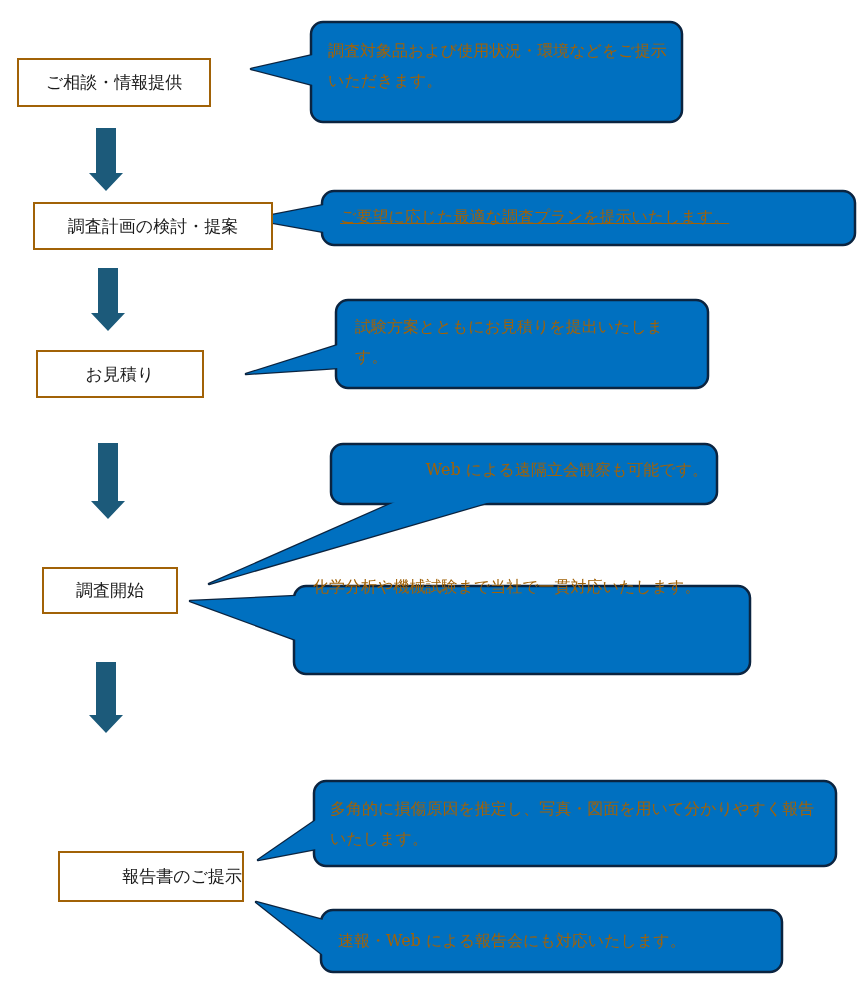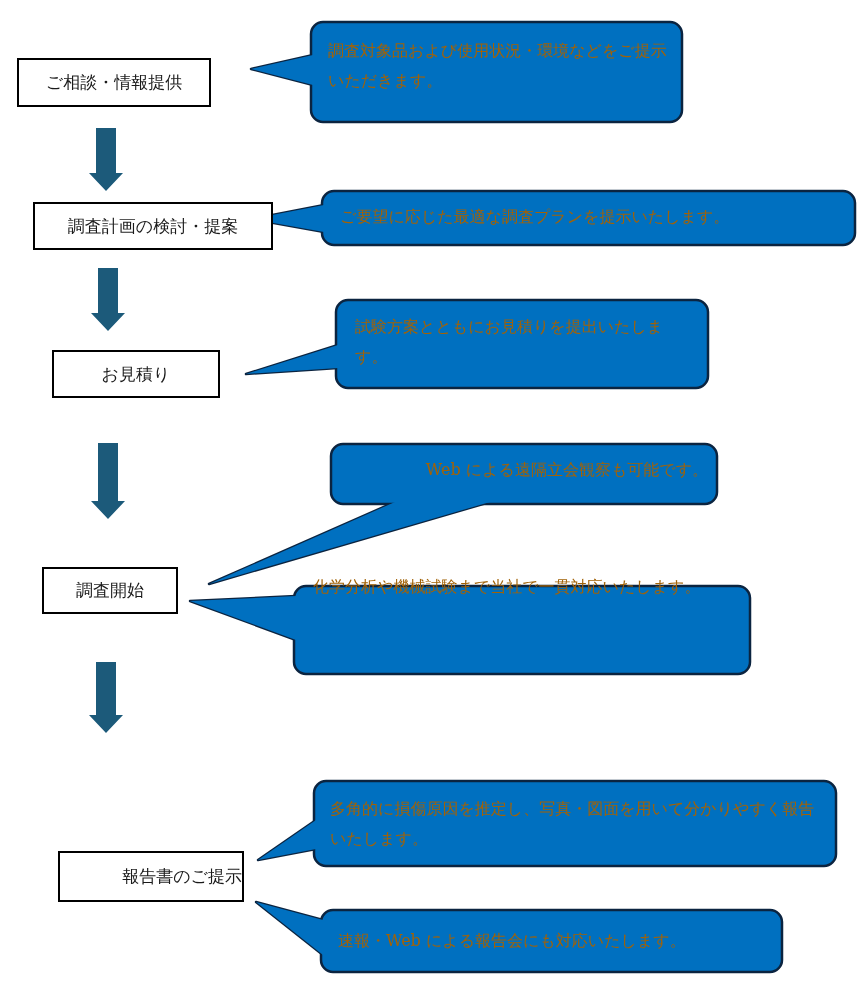--- a/index.html
+++ b/index.html
@@ -1,19 +1,19 @@
 <!DOCTYPE html>
 <html><head>
 <meta charset="utf-8">
 <style>
   html, body { margin: 0; padding: 0; background: #ffffff; }
   body { width: 863px; height: 1000px; position: relative; overflow: hidden;
          font-family: "DejaVu Serif", "Liberation Serif", serif; }
   #canvas { position: absolute; left: 0; top: 0; }
-  .step-box { position: absolute; box-sizing: border-box; border: 2px solid #000000;
+  .step-box { position: absolute; box-sizing: border-box; border: 2px solid #a16207;
               background: #fff; display: flex; align-items: center; justify-content: center;
               font-size: 17px; color: #1a1a1a; white-space: nowrap; }
   .callout-text { position: absolute; color: #a16207; font-size: 16px; line-height: 30px;
                   box-sizing: border-box; }
 </style>
 </head>
 <body>
 
 <svg id="canvas" width="863" height="1000">
     <path d="M96,128 L116,128 L116,173 L123,173 L106,191 L89,173 L96,173 Z" fill="#1c5a7a"></path>
@@ -56,29 +56,29 @@
       <path d="M323,920 L256,902 L323,955 Z" fill="#0070c0" stroke="none"></path>
     </g>
   </svg>
 
 <div class="step-box" style="left:17px;top:58px;width:194px;height:49px;">
     <span>ご相談・情報提供</span>
   </div>
 <div class="step-box" style="left:8px;top:202px;width:240px;height:48px;margin-left:25px;">
     <span>調査計画の検討・提案</span>
   </div>
-<div class="step-box" style="left:36px;top:350px;width:168px;height:48px;margin-left:16px;">
+<div class="step-box" style="left:36px;top:350px;width:168px;height:48px;">
     <span>お見積り</span>
   </div>
 <div class="step-box" style="left:42px;top:567px;width:136px;height:47px;text-align:right;">
     <span>調査開始</span>
   </div>
 <div class="step-box" style="left:58px;top:851px;width:186px;height:51px;justify-content:flex-end;">
     <span>報告書のご提示</span>
   </div>
 
 <div class="callout-text" style="left:328px;top:36px;width:340px;">調査対象品および使用状況・環境などをご提示いただきます。</div>
-<div class="callout-text" style="left:340px;top:202px;width:500px;">ご要望に応じた最適な調査プランを提示いたします。</div>
+<div class="callout-text" style="left:340px;top:202px;width:500px;text-decoration:underline;">ご要望に応じた最適な調査プランを提示いたします。</div>
 <div class="callout-text" style="left:355px;top:312px;width:340px;">試験方案とともにお見積りを提出いたします。</div>
 <div class="callout-text" style="left:348px;top:455px;width:360px;text-align:right;">Web による遠隔立会観察も可能です。</div>
 <div class="callout-text" style="left:313px;top:572px;width:425px;">化学分析や機械試験まで当社で一貫対応いたします。</div>
 <div class="callout-text" style="left:330px;top:794px;width:490px;">多角的に損傷原因を推定し、写真・図面を用いて分かりやすく報告いたします。</div>
 <div class="callout-text" style="left:338px;top:926px;width:430px;">速報・Web による報告会にも対応いたします。</div>
 
 </body></html>

